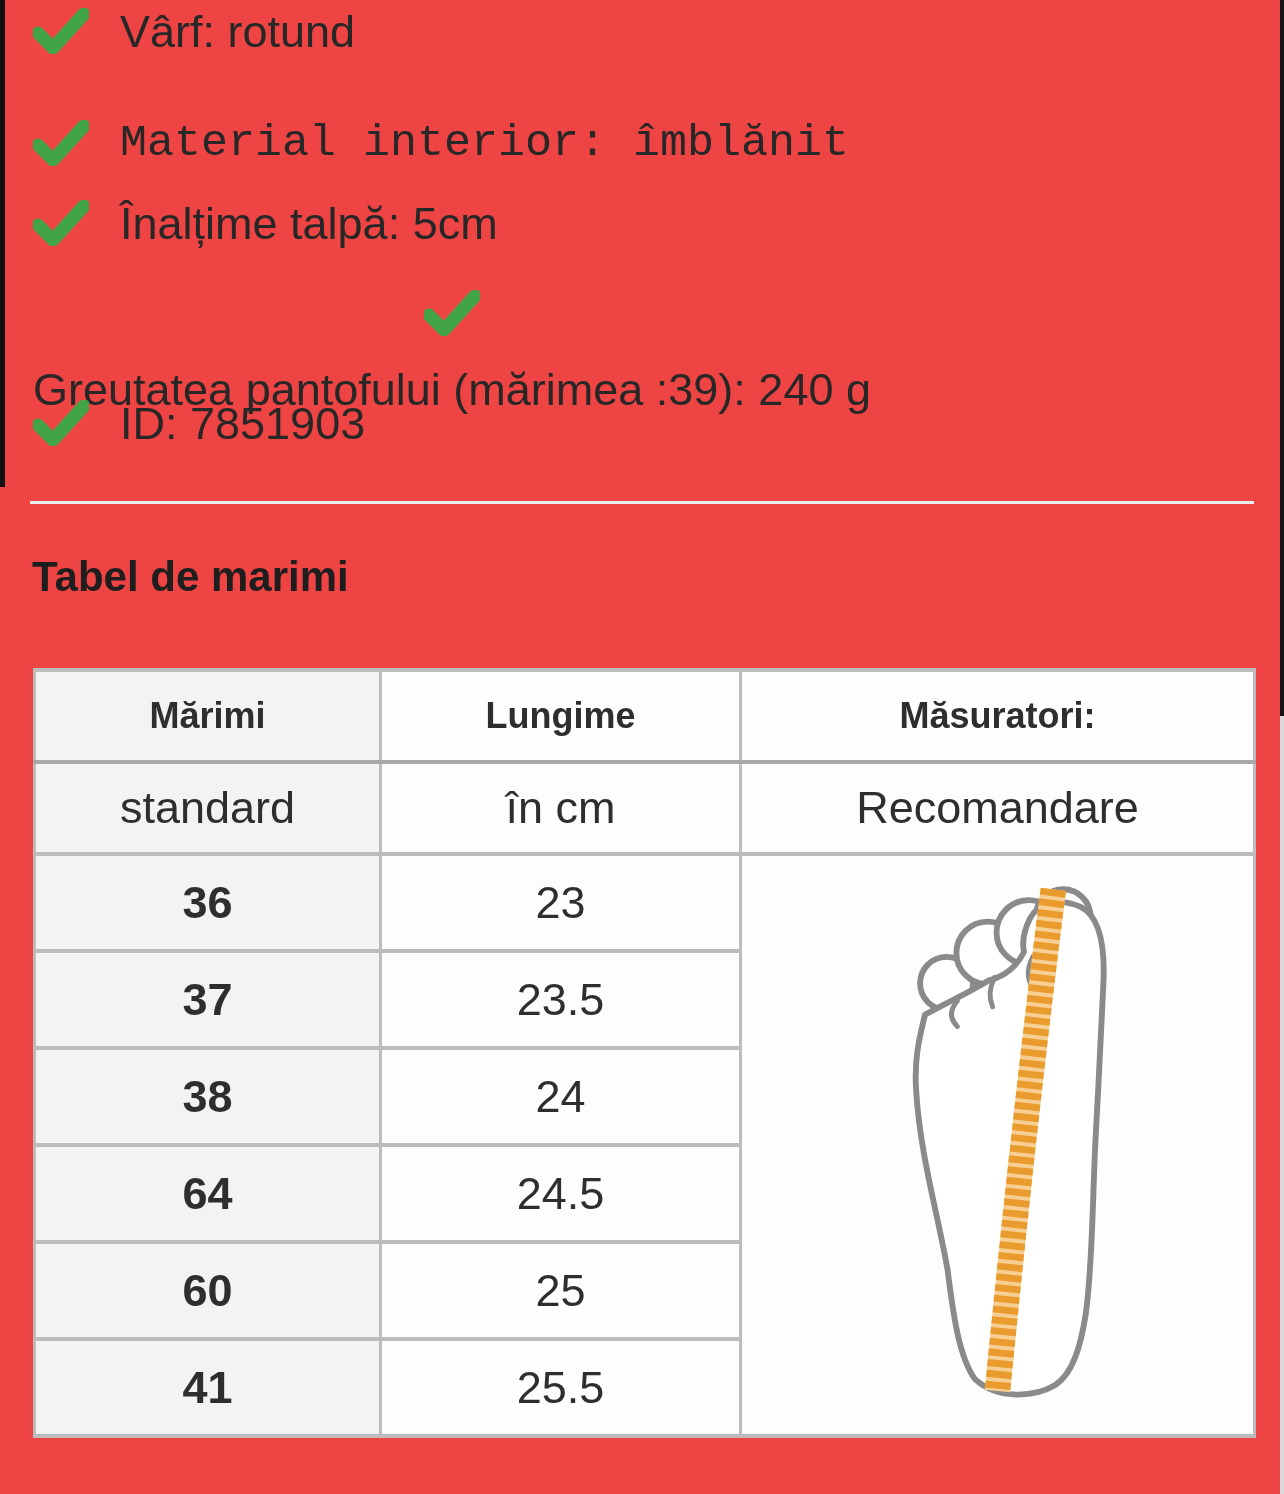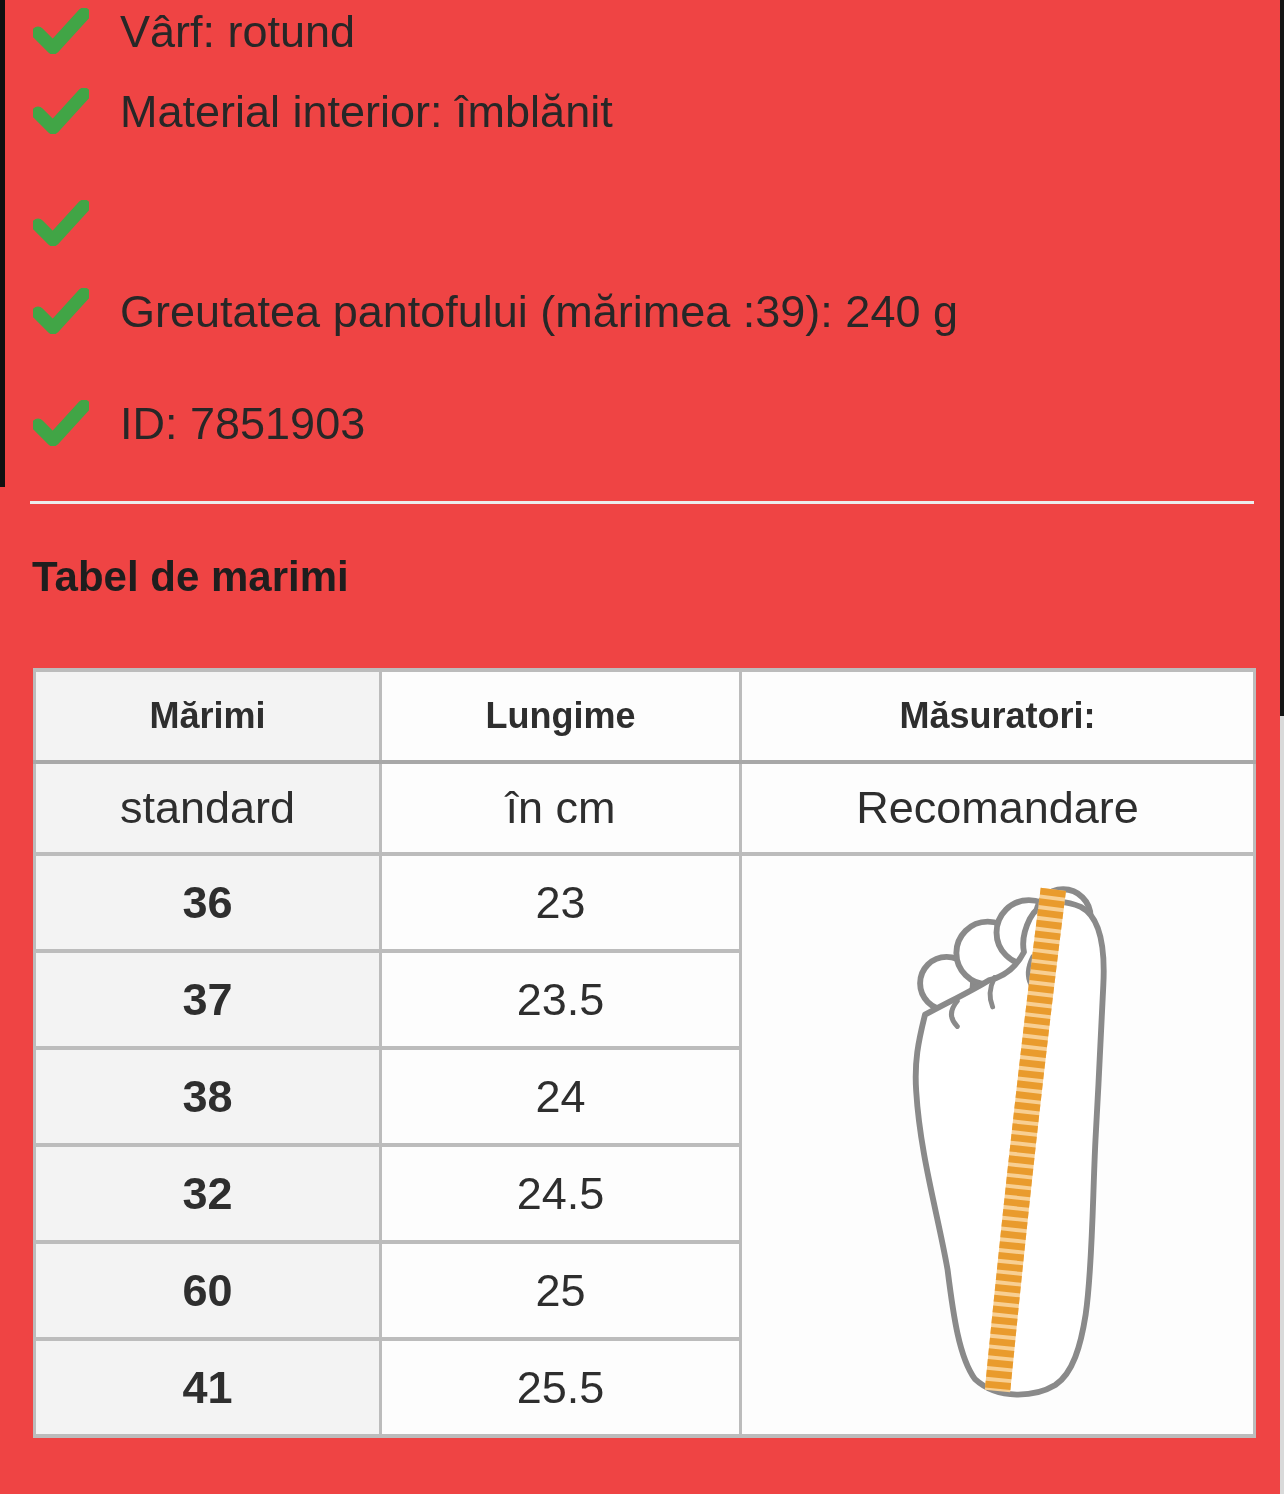--- a/index.html
+++ b/index.html
@@ -9,23 +9,23 @@
     font-family:"Liberation Sans","DejaVu Sans",sans-serif;
     color:#2b2b2b;
   }
 
   
   .feature-item {
     position:absolute; left:33px; height:62px;
     display:flex; align-items:center; gap:31px;
   }
   .fi-0 { top:0px; }
-  .fi-1 { top:80px; }
+  .fi-1 { top:112px;font-family:Liberation Mono, monospace; }
   .fi-2 { top:192px; }
-  .fi-3 { top:280px; }
+  .fi-3 { top:290px;flex-direction:column; }
   .fi-4 { top:392px; }
   .check-icon { width:56px; height:46px; flex:0 0 auto; }
   .check-icon svg { display:block; }
   .feature-label { font-size:45px; line-height:1; color:#272727; white-space:nowrap; }
 
   
   .divider {
     position:absolute; left:30px; top:501px; width:1224px; height:3px;
     background:#ececec;
   }
@@ -85,20 +85,21 @@
     </span>
     <span class="feature-label">Material interior: îmblănit</span>
   </div>
 
   <div class="feature-item fi-2">
     <span class="check-icon">
       <svg width="56" height="46" viewBox="0 0 56 46">
         <path d="M5 25 L20 40 L51 6" fill="none" stroke="#41a546" stroke-width="13" stroke-linecap="round" stroke-linejoin="round"></path>
       </svg>
     </span>
+    <span class="feature-label">Înalțime talpă: 5cm</span>
   </div>
 
   <div class="feature-item fi-3">
     <span class="check-icon">
       <svg width="56" height="46" viewBox="0 0 56 46">
         <path d="M5 25 L20 40 L51 6" fill="none" stroke="#41a546" stroke-width="13" stroke-linecap="round" stroke-linejoin="round"></path>
       </svg>
     </span>
     <span class="feature-label">Greutatea pantofului (mărimea :39): 240 g</span>
   </div>
@@ -174,21 +175,21 @@
     </tr>
     <tr>
       <td class="cell-gray cell-size">37</td>
       <td class="cell-white">23.5</td>
     </tr>
     <tr>
       <td class="cell-gray cell-size">38</td>
       <td class="cell-white">24</td>
     </tr>
     <tr>
-      <td class="cell-gray cell-size">32</td>
+      <td class="cell-gray cell-size">64</td>
       <td class="cell-white">24.5</td>
     </tr>
     <tr>
       <td class="cell-gray cell-size">60</td>
       <td class="cell-white">25</td>
     </tr>
     <tr>
       <td class="cell-gray cell-size">41</td>
       <td class="cell-white">25.5</td>
     </tr>

